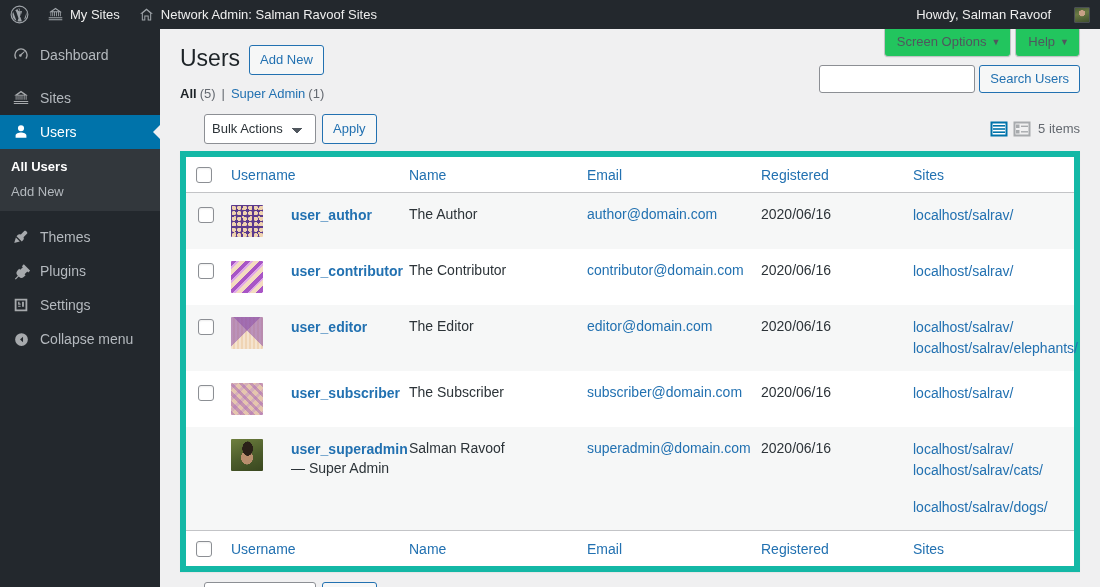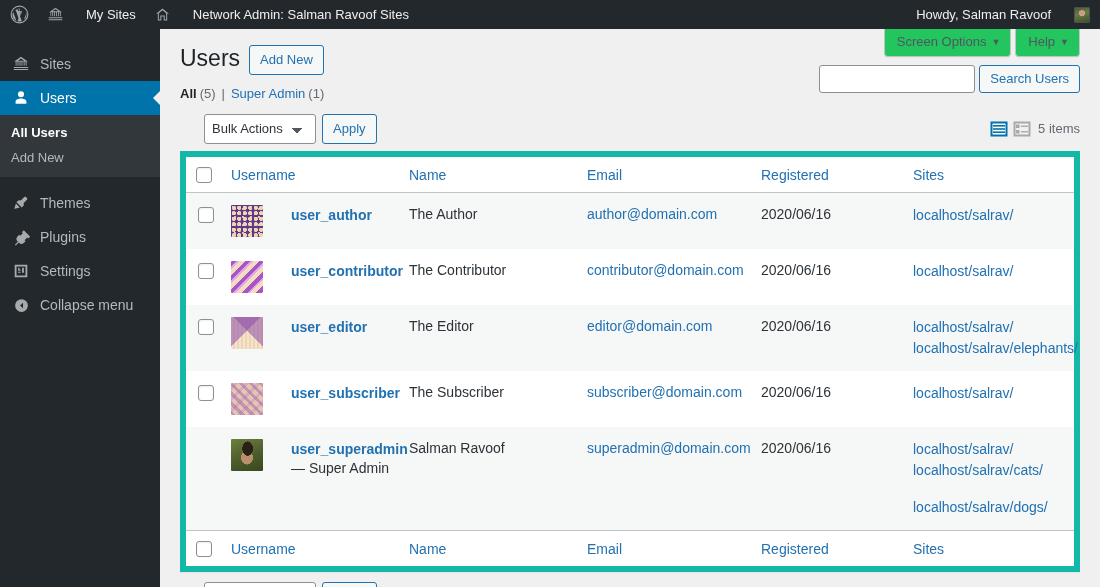--- a/index.html
+++ b/index.html
@@ -21,21 +21,21 @@
     color: #eee;
     font-size: 13px;
     display: flex;
     align-items: center;
     z-index: 50;
   }
   .ab-item {
     display: flex; align-items: center;
     height: 29px;
     padding: 0 9px;
-    gap: 22px;
+    gap: 6px;
     color: #eee;
     white-space: nowrap;
   }
   .ab-logo { padding: 0 9px 0 10px; }
   .ab-spacer { flex: 1 1 auto; }
   .ab-right { display: flex; align-items: center; height: 29px; padding-right: 10px; gap: 23px; }
   .ab-avatar {
     width: 16px; height: 16px;
     border-radius: 1px;
     background:
@@ -360,20 +360,28 @@
   <div class="ab-right">
     <span>Howdy, Salman Ravoof</span>
     <span class="ab-avatar"></span>
   </div>
 </div>
 
 <div id="sidebar">
 
   <div class="menu-sep"></div>
 
+  <div class="menu-item">
+    <span class="mi-icon">
+      <svg class="icn" width="18" height="18" viewBox="0 0 20 20" fill="#a7aaad">
+        <path d="M10 2.5a7.5 7.5 0 0 0-7.5 7.5c0 1.7.56 3.27 1.5 4.53l1.2-.9A5.96 5.96 0 0 1 4 10a6 6 0 1 1 12 0c0 1.36-.45 2.6-1.2 3.63l1.2.9A7.46 7.46 0 0 0 17.5 10 7.5 7.5 0 0 0 10 2.5zm3.6 3.3-4.2 3.25a1.5 1.5 0 1 0 1.36 1.02l3.5-3.6-.66-.67z"></path>
+      </svg>
+    </span>
+    <span>Dashboard</span>
+  </div>
 
   <div class="menu-sep"></div>
 
   <div class="menu-item">
     <span class="mi-icon">
       <svg class="icn" width="18" height="18" viewBox="0 0 20 20" fill="#a7aaad">
         <path d="M10 2 2.5 7.3h1.6V12H5V7.3h1.2V12h1V7.3h1.2V12h1V7.3h1.2V12h1V7.3H13V12h1V7.3h1.2V12h1V7.3h1.3L10 2zm0 1.9 3.6 2.4H6.4L10 3.9zM2 13.2h16v1.2H2v-1.2zm0 2.3h16v1.3H2v-1.3z"></path>
       </svg>
     </span>
     <span>Sites</span>

